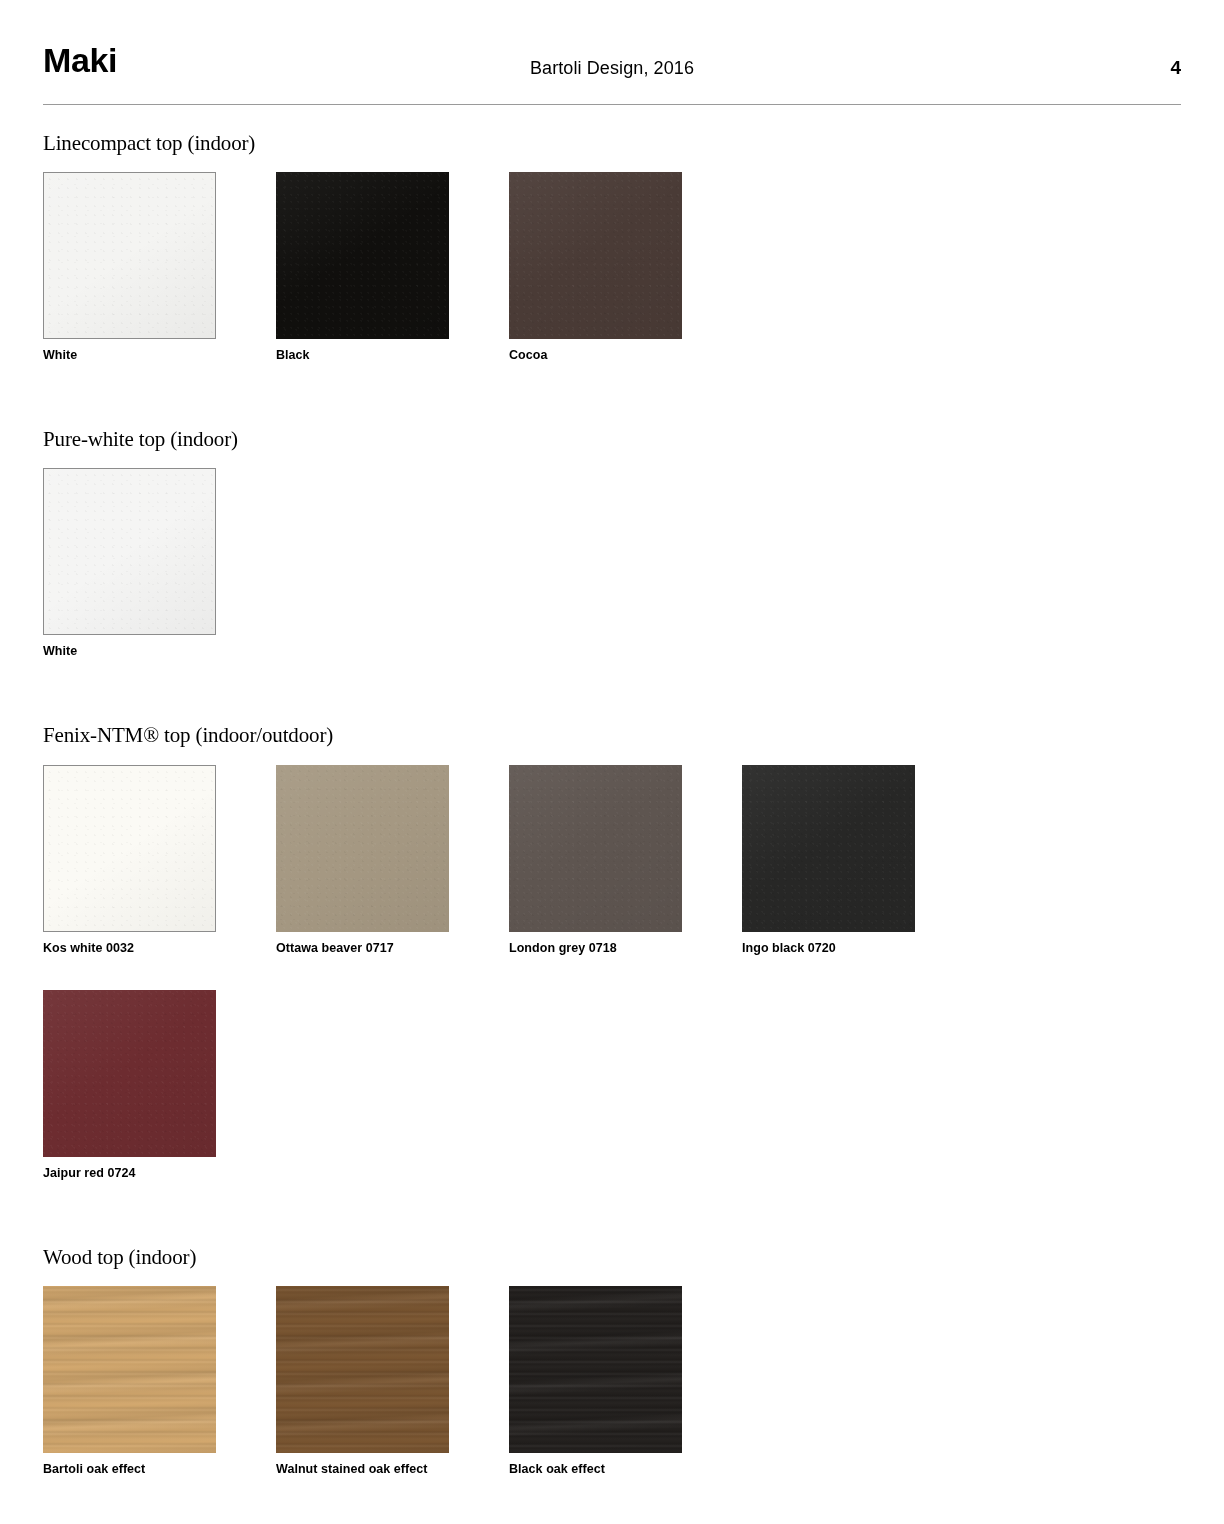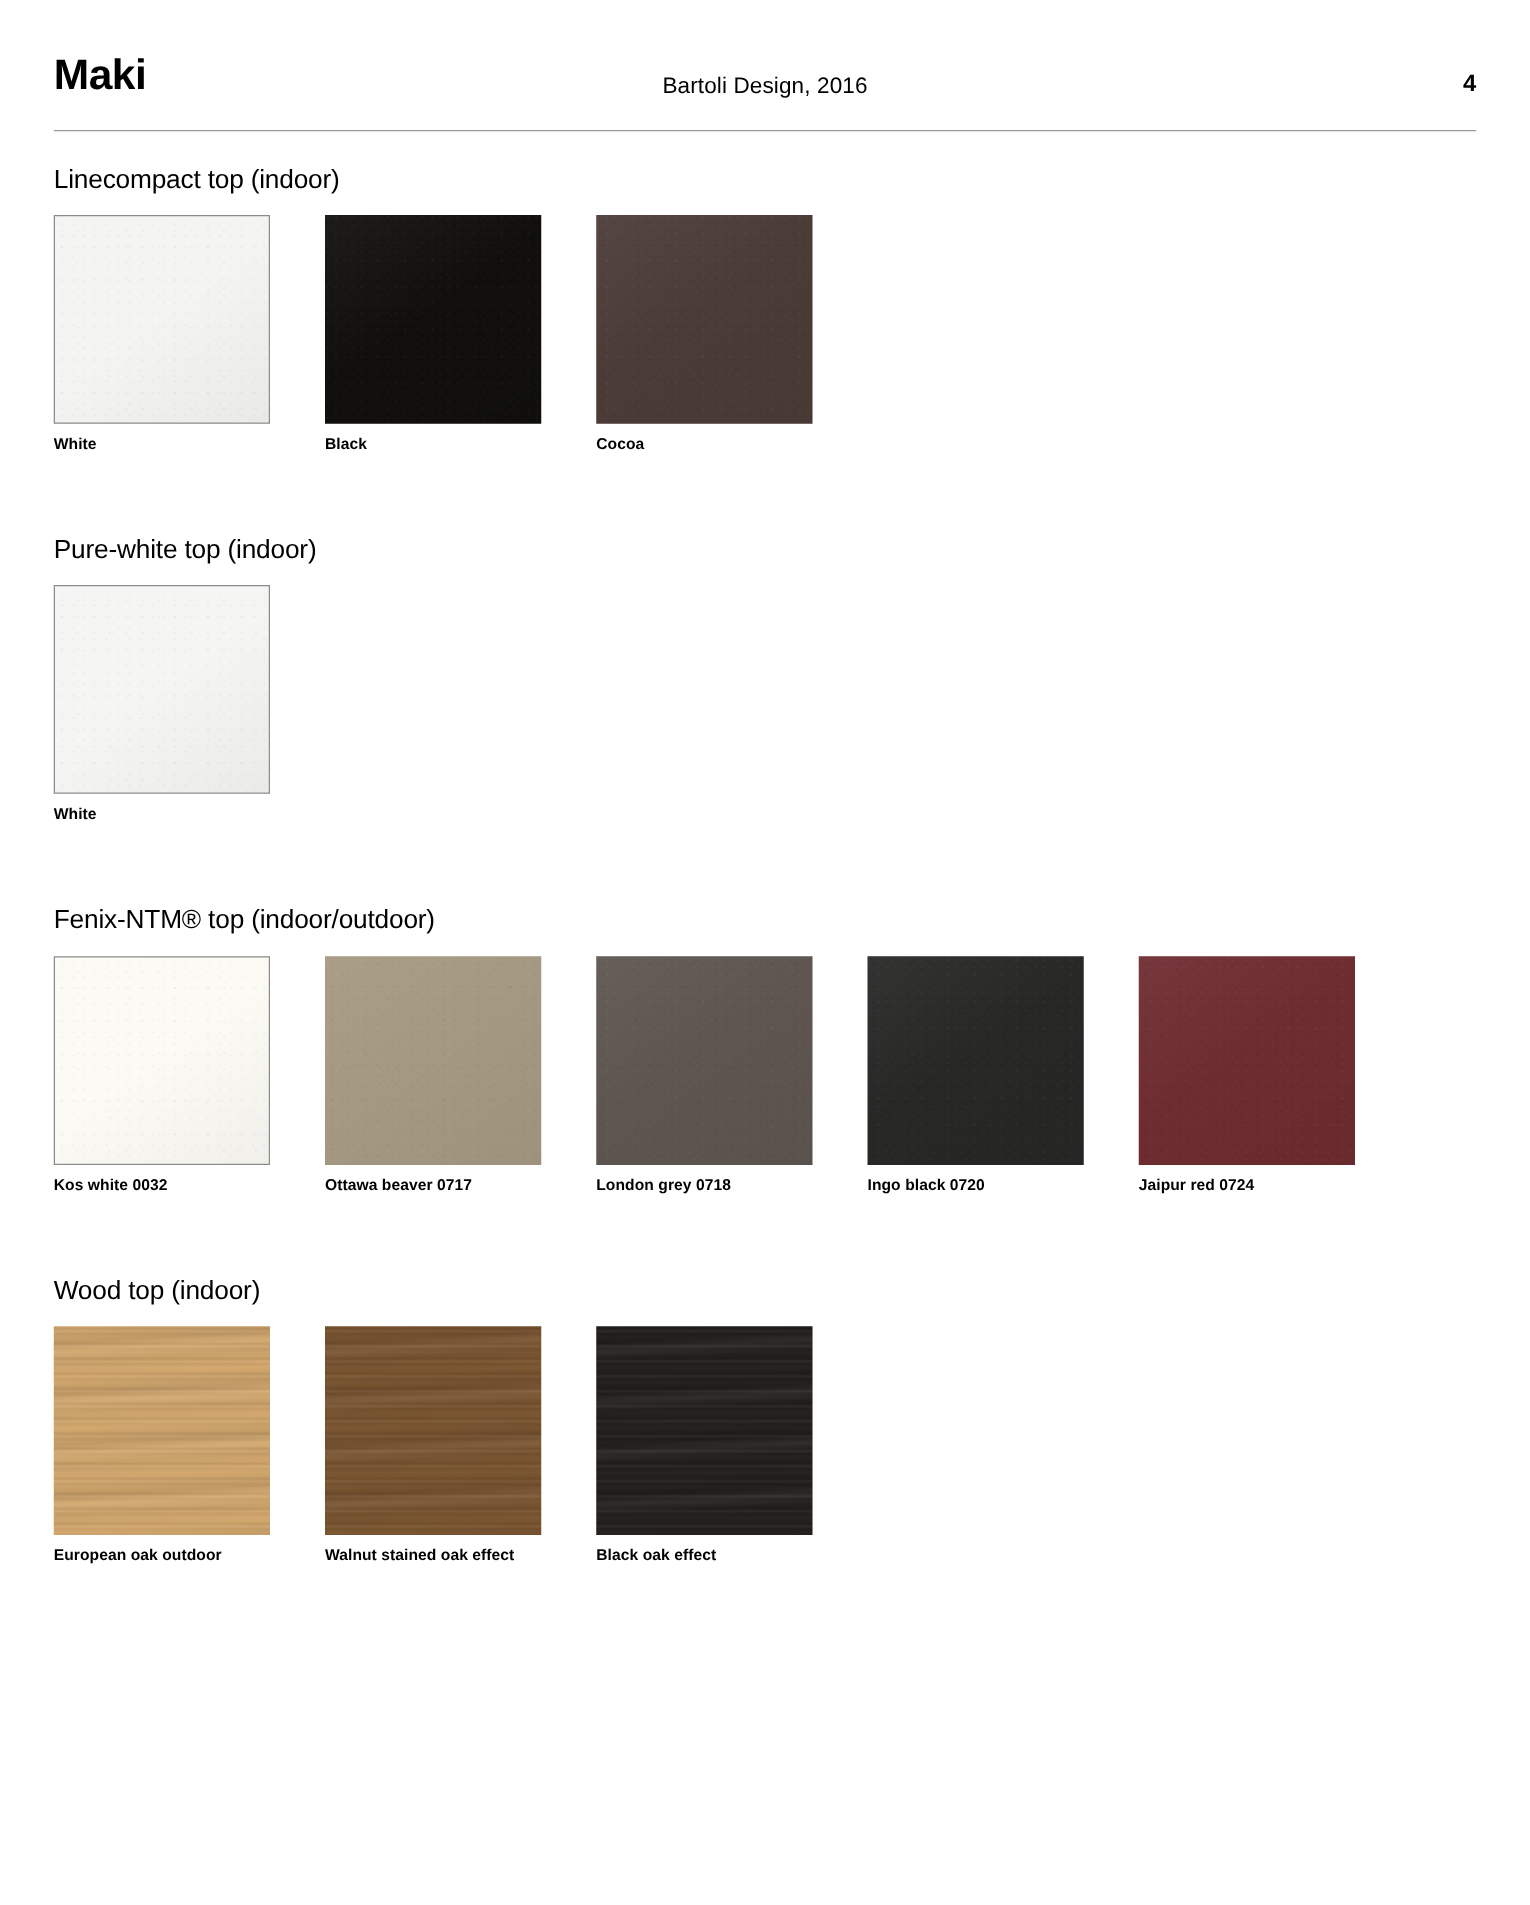--- a/index.html
+++ b/index.html
@@ -65,30 +65,31 @@
   .section {
     margin-top: 30px;
   }
   .section.first { margin-top: 26px; }
   .section-title {
     font-size: 21px;
     font-weight: 500;
     letter-spacing: -0.15px;
     margin: 0 0 16px 0;
     line-height: 1.2;
+    font-family: Liberation Serif, serif;
   }
 
   .swatch-row {
     display: flex;
     flex-wrap: wrap;
     gap: 0;
   }
   .swatch-cell {
     width: 217px;
-    margin-right: 0;
+    margin-right: 16px;
     margin-bottom: 34px;
   }
   .swatch {
     width: 173px;
     height: 167px;
     box-sizing: border-box;
     position: relative;
     overflow: hidden;
   }
   .swatch.bordered {
@@ -222,21 +223,21 @@
             <div class="swatch grain sheen" style="background: rgb(109, 44, 48);"></div>
             <div class="swatch-label">Jaipur red 0724</div>
           </div>
         </div>
       </div>
       <div class="section">
         <h2 class="section-title">Wood top (indoor)</h2>
         <div class="swatch-row">
           <div class="swatch-cell">
             <div class="swatch wood" style="background: rgb(210, 167, 109);"></div>
-            <div class="swatch-label">European oak outdoor</div>
+            <div class="swatch-label">Bartoli oak effect</div>
           </div>
           <div class="swatch-cell">
             <div class="swatch wood" style="background: rgb(122, 85, 48);"></div>
             <div class="swatch-label">Walnut stained oak effect</div>
           </div>
           <div class="swatch-cell">
             <div class="swatch wood" style="background: rgb(34, 31, 29);"></div>
             <div class="swatch-label">Black oak effect</div>
           </div>
         </div>

